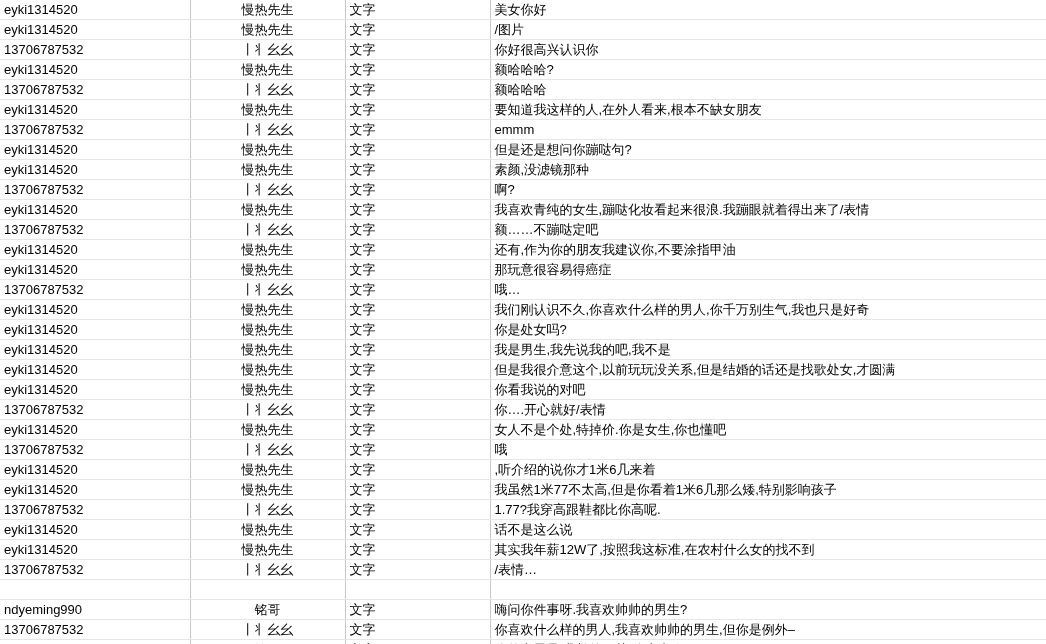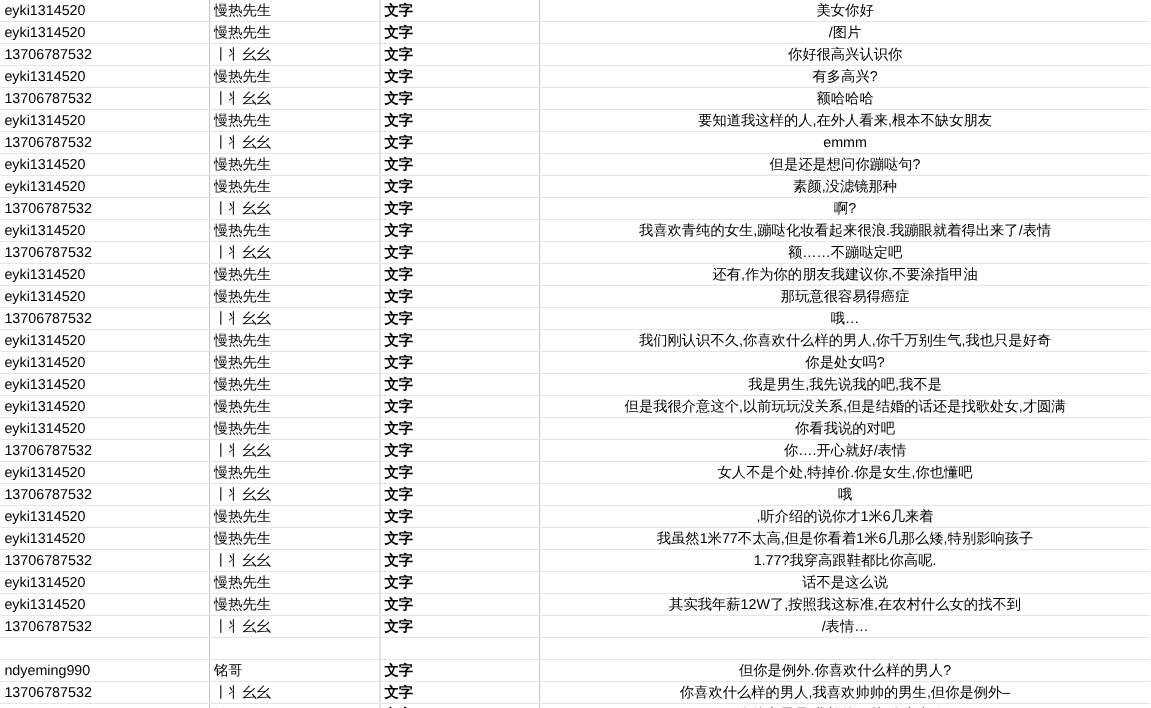--- a/index.html
+++ b/index.html
@@ -30,31 +30,30 @@
   }
   col.c-account { width: 190px; }
   col.c-nick    { width: 155px; }
   col.c-type    { width: 145px; }
   col.c-content { width: 556px; }
 
   .col-account {
     border-right: 1px solid #c8c8c8;
   }
   .col-nick {
-    text-align: left;
+    text-align: center;
     border-right: 1px solid #c8c8c8;
   }
   .col-type {
     text-align: left;
     padding-left: 22px;
     border-right: 1px solid #c8c8c8;
-    font-weight: bold;
   }
   .col-content {
-    text-align: center;
+    text-align: left;
     padding-right: 6px;
   }
   tr.spacer td {
     height: 19px;
     border-bottom: 1px solid #e6e6e6;
   }
   tr.spacer td.col-account,
   tr.spacer td.col-nick,
   tr.spacer td.col-type {
     border-right: 1px solid #c8c8c8;
@@ -86,21 +85,21 @@
       <tr>
         <td class="col-account">13706787532</td>
         <td class="col-nick">丨丬幺幺</td>
         <td class="col-type">文字</td>
         <td class="col-content">你好很高兴认识你</td>
       </tr>
       <tr>
         <td class="col-account">eyki1314520</td>
         <td class="col-nick">慢热先生</td>
         <td class="col-type">文字</td>
-        <td class="col-content">有多高兴?</td>
+        <td class="col-content">额哈哈哈?</td>
       </tr>
       <tr>
         <td class="col-account">13706787532</td>
         <td class="col-nick">丨丬幺幺</td>
         <td class="col-type">文字</td>
         <td class="col-content">额哈哈哈</td>
       </tr>
       <tr>
         <td class="col-account">eyki1314520</td>
         <td class="col-nick">慢热先生</td>
@@ -248,21 +247,21 @@
       <tr class="spacer">
         <td class="col-account"></td>
         <td class="col-nick"></td>
         <td class="col-type"></td>
         <td class="col-content"></td>
       </tr>
       <tr>
         <td class="col-account">ndyeming990</td>
         <td class="col-nick">铭哥</td>
         <td class="col-type">文字</td>
-        <td class="col-content">但你是例外.你喜欢什么样的男人?</td>
+        <td class="col-content">嗨问你件事呀.我喜欢帅帅的男生?</td>
       </tr>
       <tr>
         <td class="col-account">13706787532</td>
         <td class="col-nick">丨丬幺幺</td>
         <td class="col-type">文字</td>
         <td class="col-content">你喜欢什么样的男人,我喜欢帅帅的男生,但你是例外–</td>
       </tr>
       <tr>
         <td class="col-account">ndyeming990</td>
         <td class="col-nick">铭哥</td>

